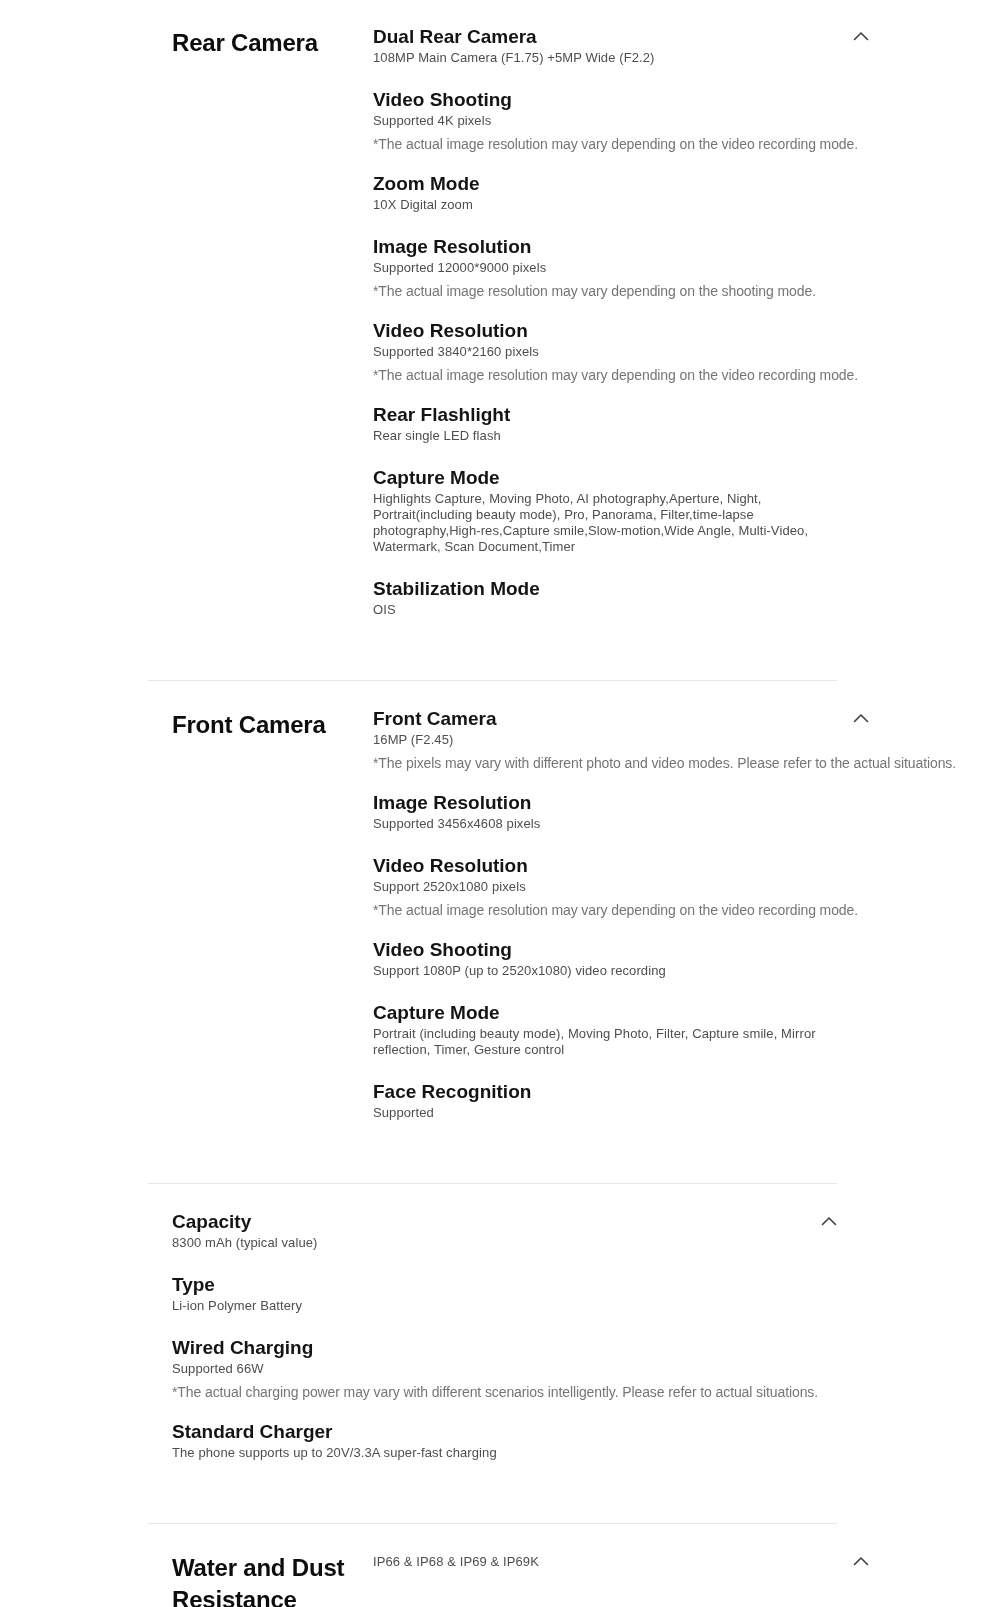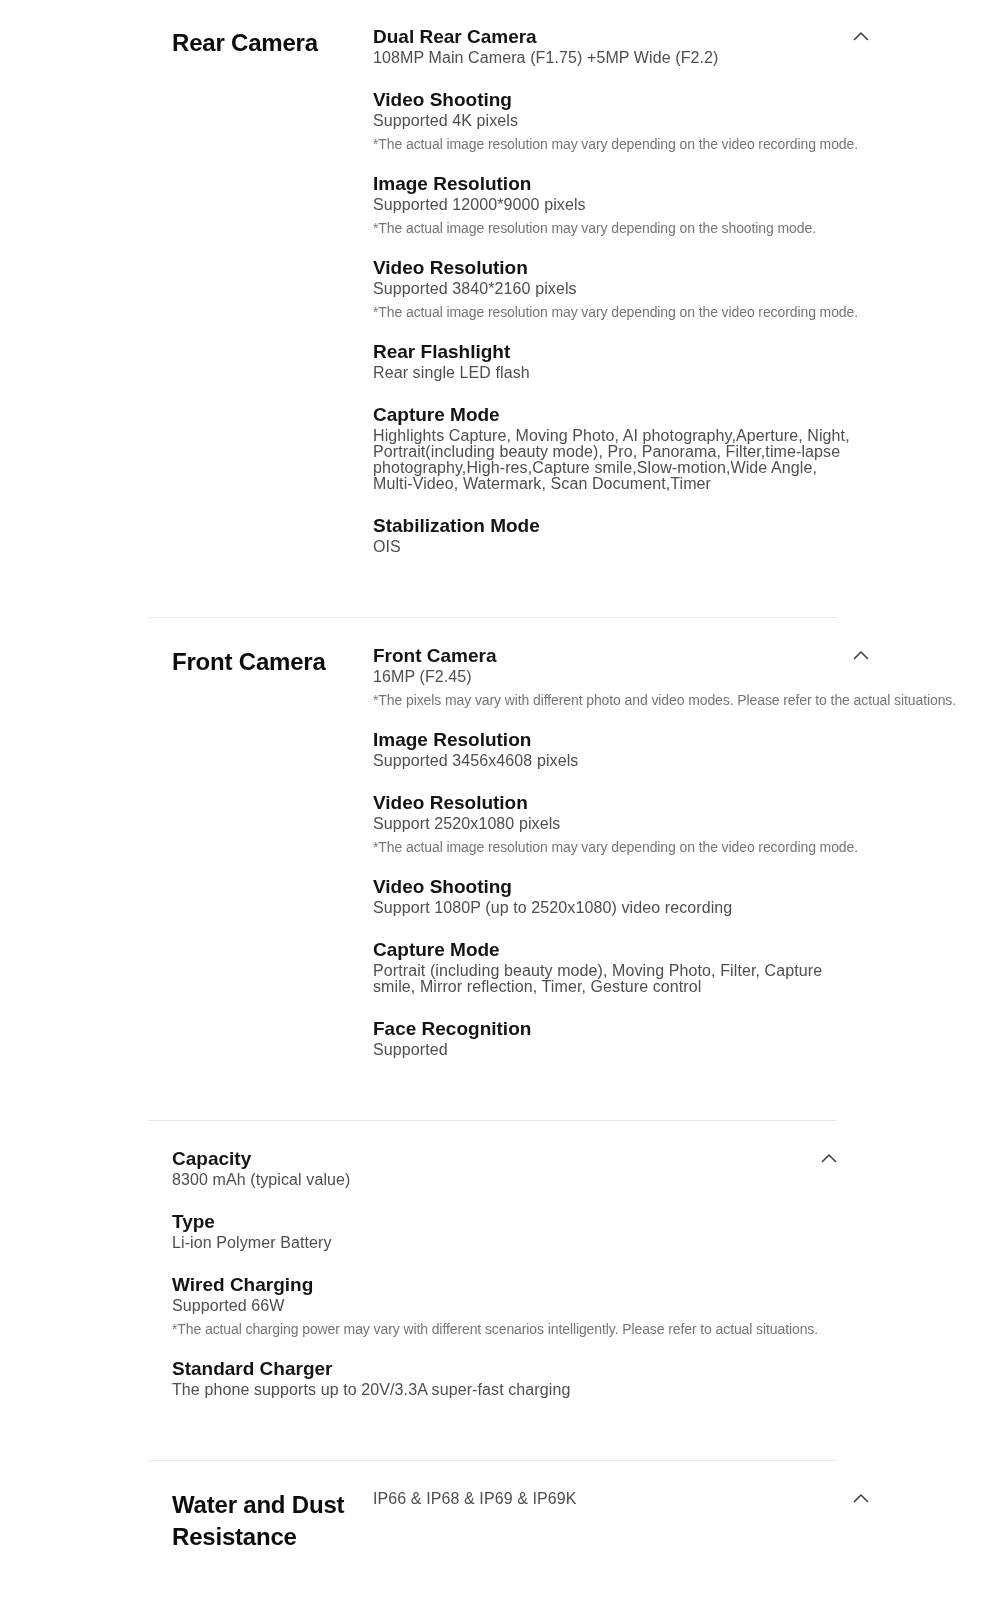--- a/index.html
+++ b/index.html
@@ -48,21 +48,21 @@
   .spec-group + .spec-group{margin-top:26px;}
   .spec-label{
     margin:0 0 5px 0;
     font-size:19px;
     line-height:16px;
     font-weight:700;
     color:var(--c-label);
   }
   .spec-value{
     margin:0;
-    font-size:16px;
+    font-size:13px;
     line-height:16px;
     color:var(--c-value);
     letter-spacing:0.1px;
   }
   .spec-note{
     margin:9px 0 0 0;
     font-size:14px;
     line-height:12px;
     color:var(--c-note);
     white-space:nowrap;
@@ -93,20 +93,24 @@
         <div class="spec-group">
           <h3 class="spec-label">Dual Rear Camera</h3>
           <p class="spec-value">108MP Main Camera (F1.75) +5MP Wide (F2.2)</p>
         </div>
         <div class="spec-group">
           <h3 class="spec-label">Video Shooting</h3>
           <p class="spec-value">Supported 4K pixels</p>
           <p class="spec-note">*The actual image resolution may vary depending on the video recording mode.</p>
         </div>
         <div class="spec-group">
+          <h3 class="spec-label">Zoom Mode</h3>
+          <p class="spec-value">10X Digital zoom</p>
+        </div>
+        <div class="spec-group">
           <h3 class="spec-label">Image Resolution</h3>
           <p class="spec-value">Supported 12000*9000 pixels</p>
           <p class="spec-note">*The actual image resolution may vary depending on the shooting mode.</p>
         </div>
         <div class="spec-group">
           <h3 class="spec-label">Video Resolution</h3>
           <p class="spec-value">Supported 3840*2160 pixels</p>
           <p class="spec-note">*The actual image resolution may vary depending on the video recording mode.</p>
         </div>
         <div class="spec-group">

